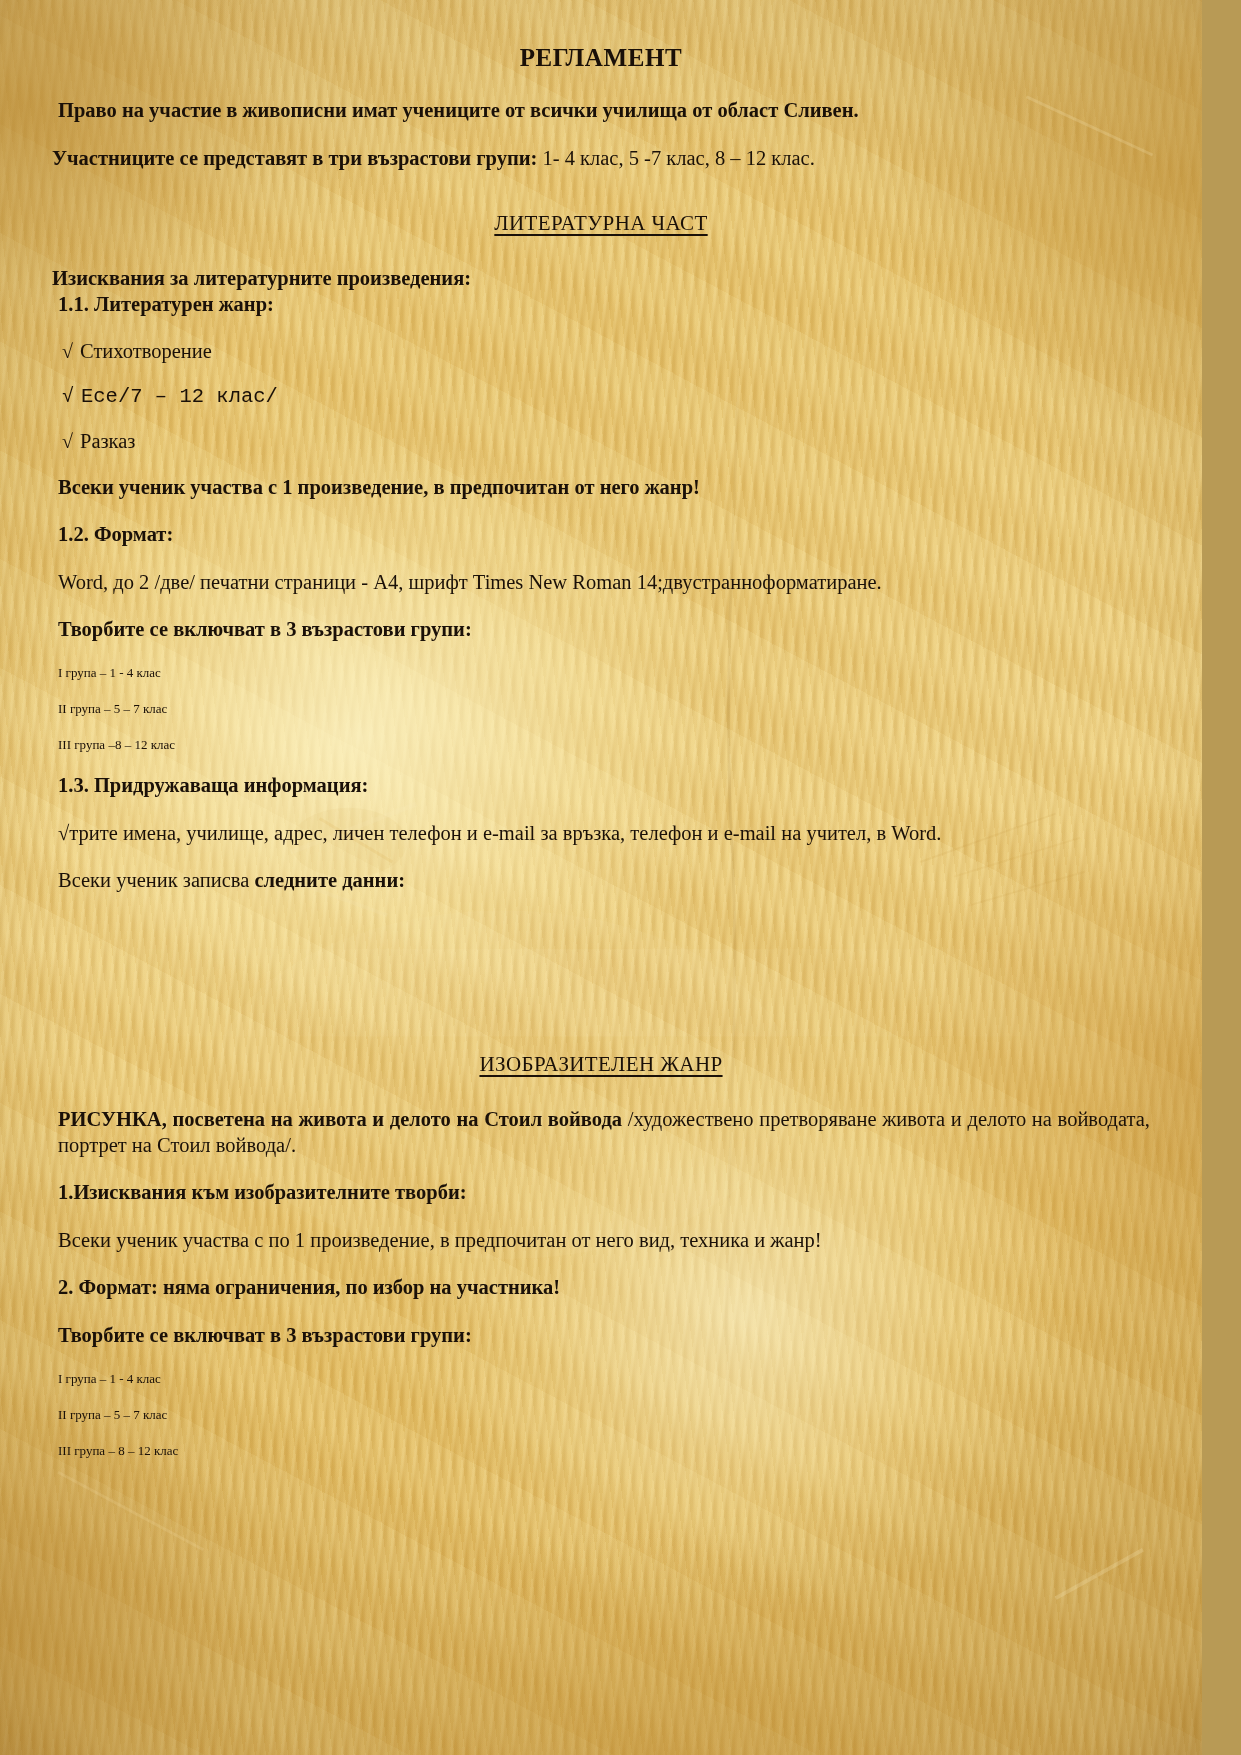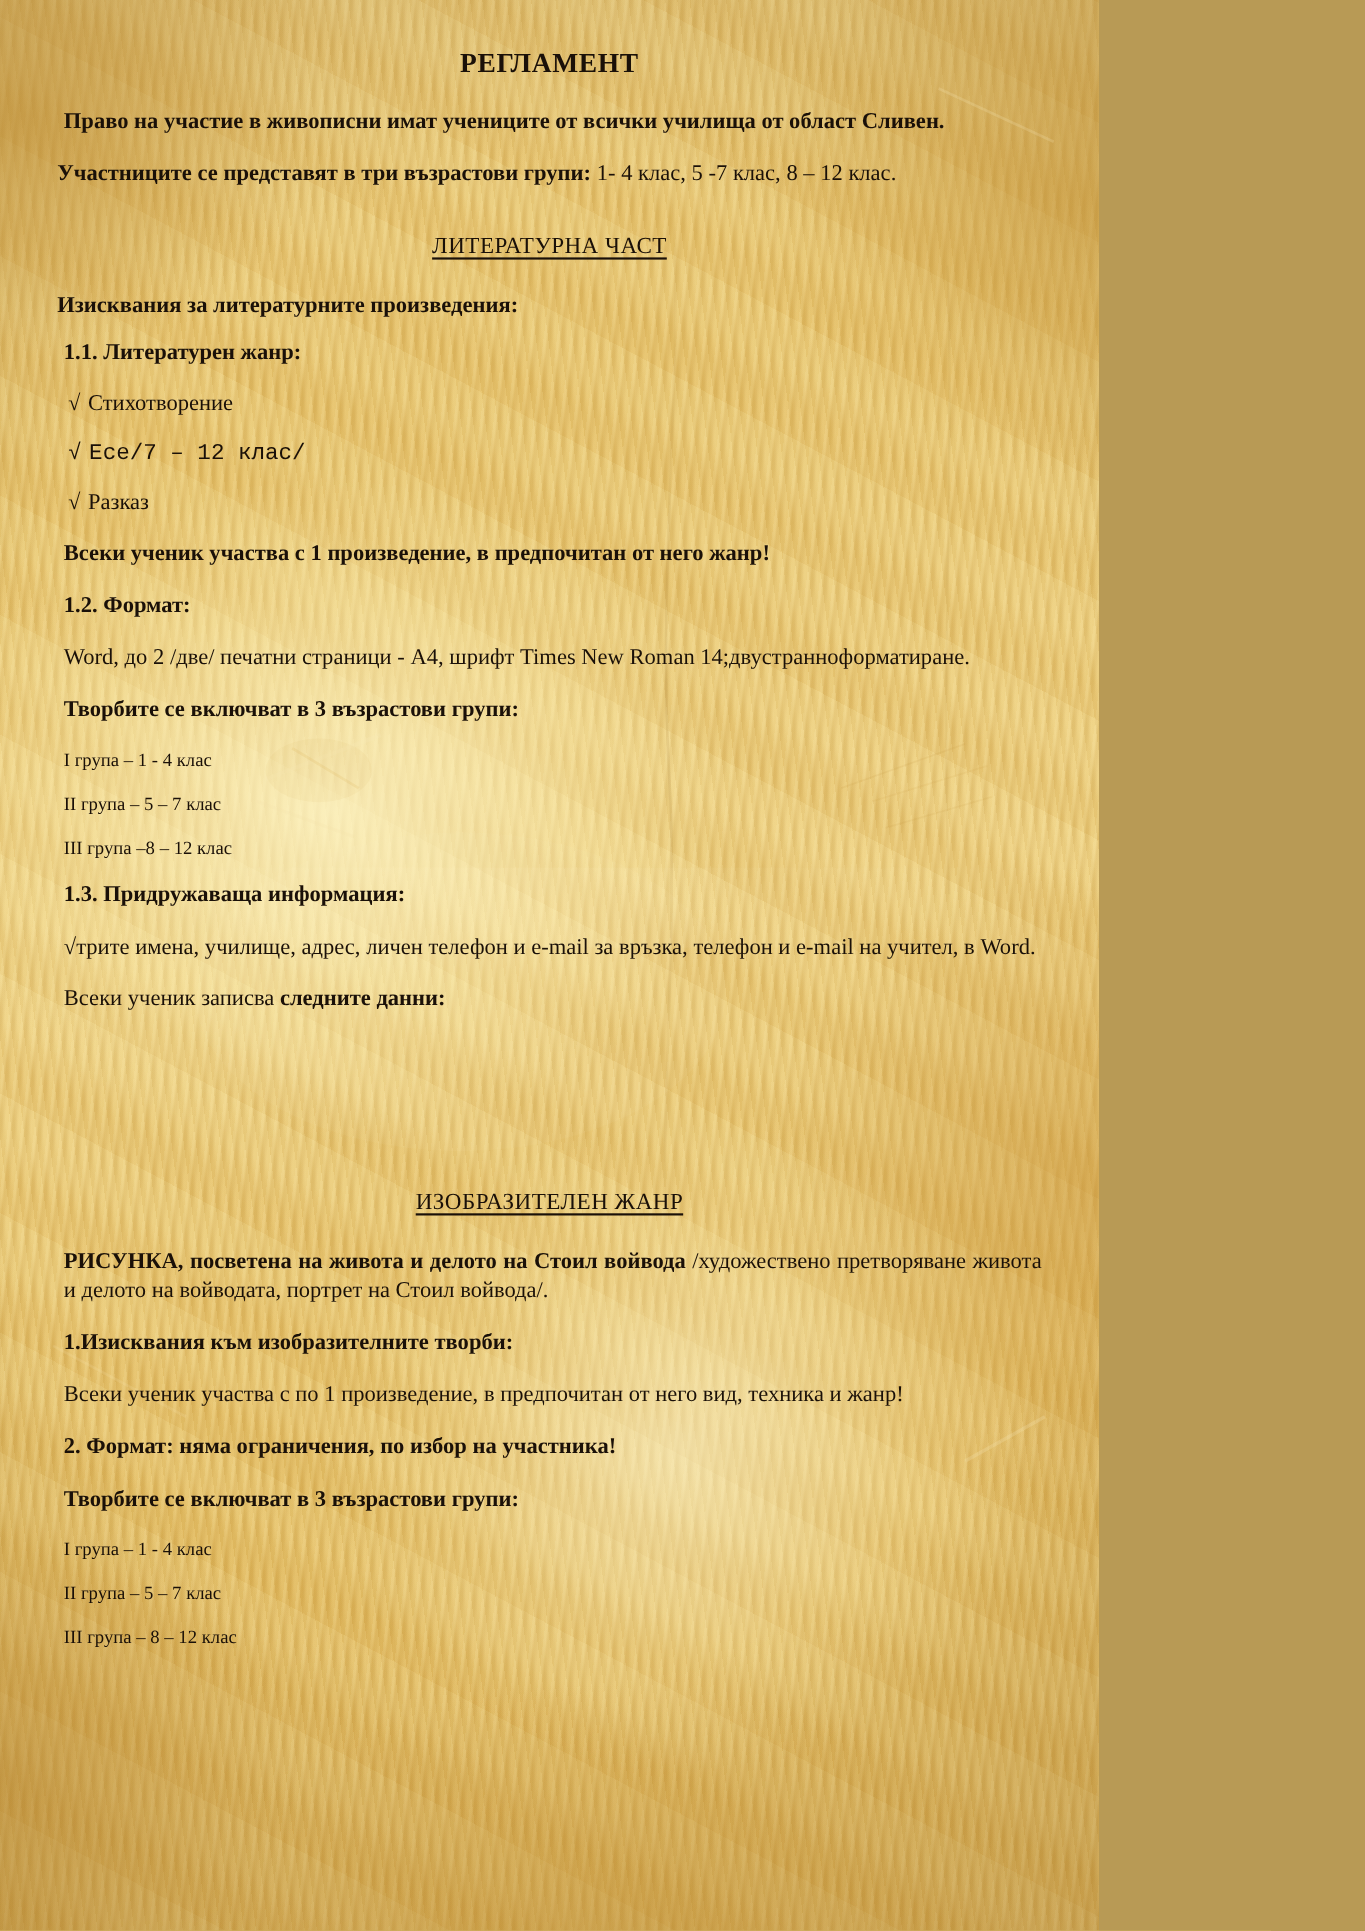--- a/index.html
+++ b/index.html
@@ -3,21 +3,21 @@
 <meta charset="utf-8">
 <title>Регламент</title>
 <style>
   html, body {
     margin: 0;
     padding: 0;
     background: #b89a55;
   }
   #page {
     position: relative;
-    width: 999px;
+    width: 1202px;
     height: 1755px;
     overflow: hidden;
     font-family: "Liberation Serif", "DejaVu Serif", serif;
     color: #1a1008;
     background-color: #e3c068;
     background-image:
       
       radial-gradient(ellipse 520px 420px at 30% 42%, rgba(255,248,205,0.75) 0%, rgba(255,245,190,0.30) 45%, rgba(255,240,180,0) 72%),
       radial-gradient(ellipse 420px 380px at 62% 75%, rgba(255,250,215,0.55) 0%, rgba(255,246,195,0.18) 50%, rgba(255,240,180,0) 78%),
       
@@ -84,21 +84,21 @@
     margin: 40px 0 30px 0;
   }
 
   p.line {
     margin: 0 0 22px 0;
     font-size: 20.5px;
     line-height: 1.25;
   }
 
   p.tighter {
-    margin: 0 0 16px 0;
+    margin: 0 0 0 0;
   }
 
   .b { font-weight: bold; }
   .indent-sm { padding-left: 6px; }
   .indent-md { padding-left: 10px; font-family: Liberation Mono, monospace; }
 
   .check-item {
     font-size: 20.5px;
     margin: 0 0 22px 0;
     padding-left: 10px;
@@ -107,21 +107,21 @@
     font-size: 20px;
     padding-right: 7px;
   }
 
   .justify {
     text-align: justify;
     text-justify: inter-word;
   }
 
   .group-line {
-    font-size: 17px;
+    font-size: 13px;
     margin: 0 0 20px 0;
     padding-left: 6px;
   }
 
   .gap-block { height: 96px; }
 </style>
 </head>
 <body>
 
 <div id="page">

